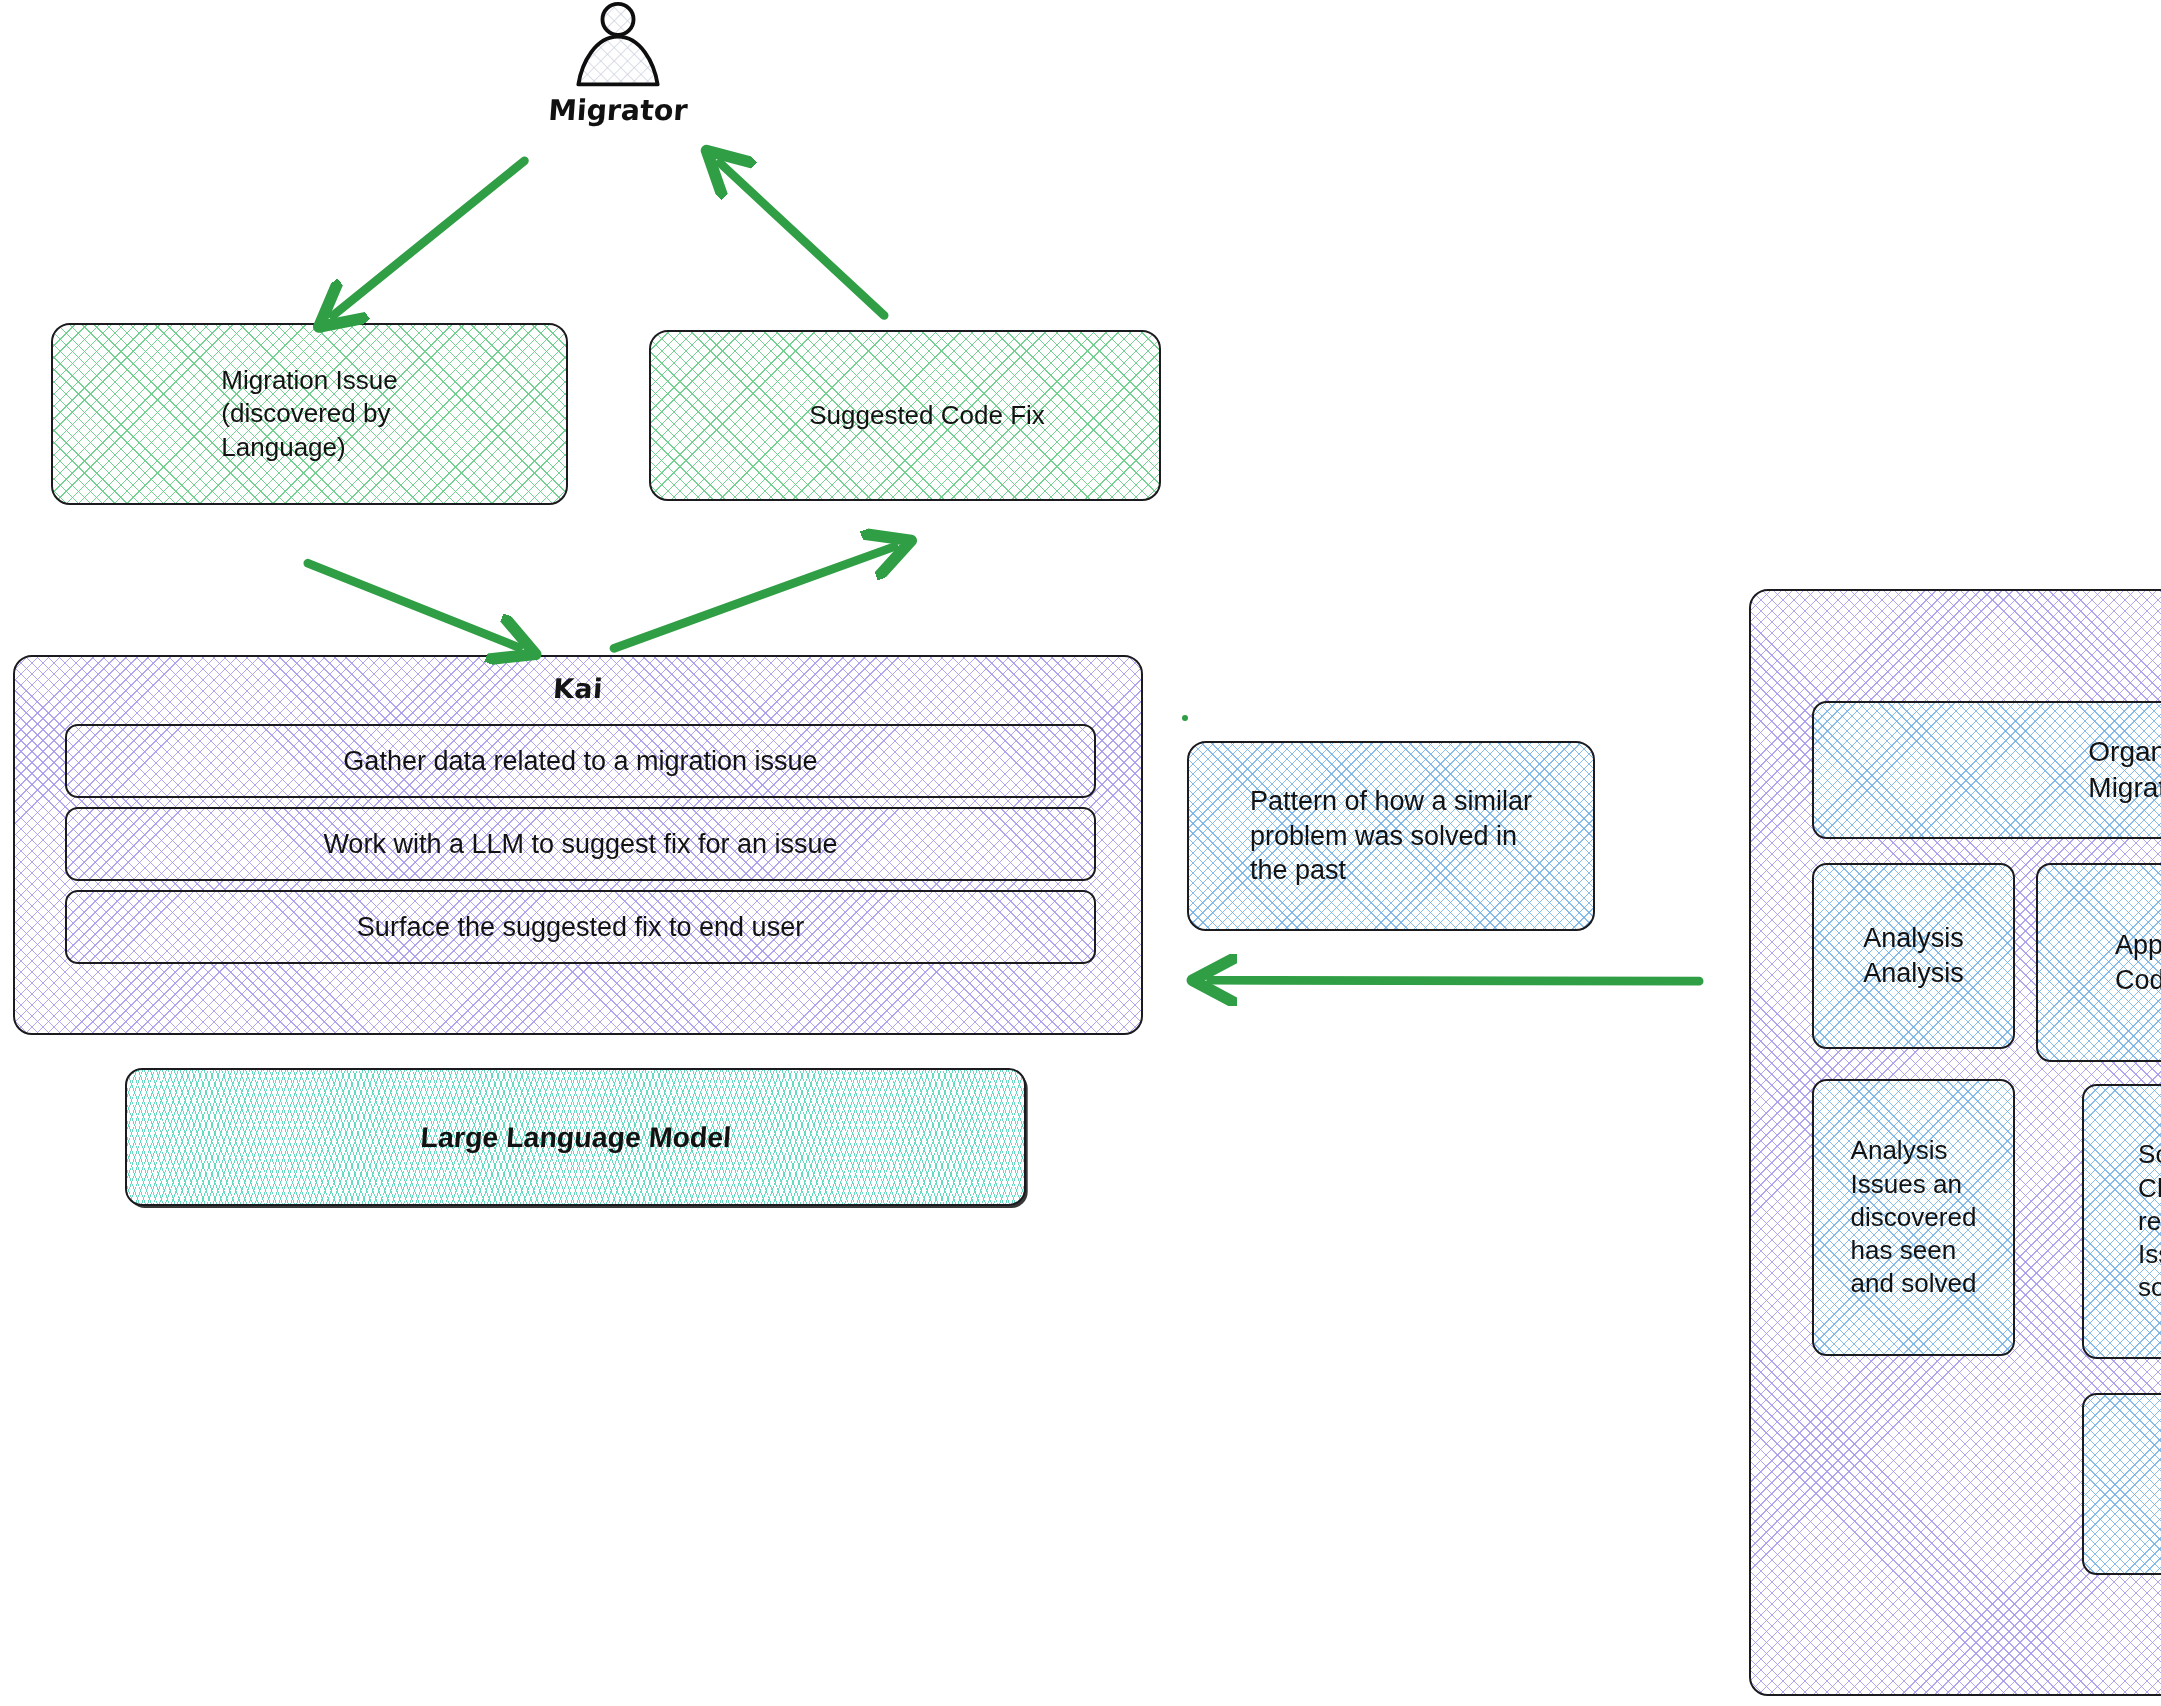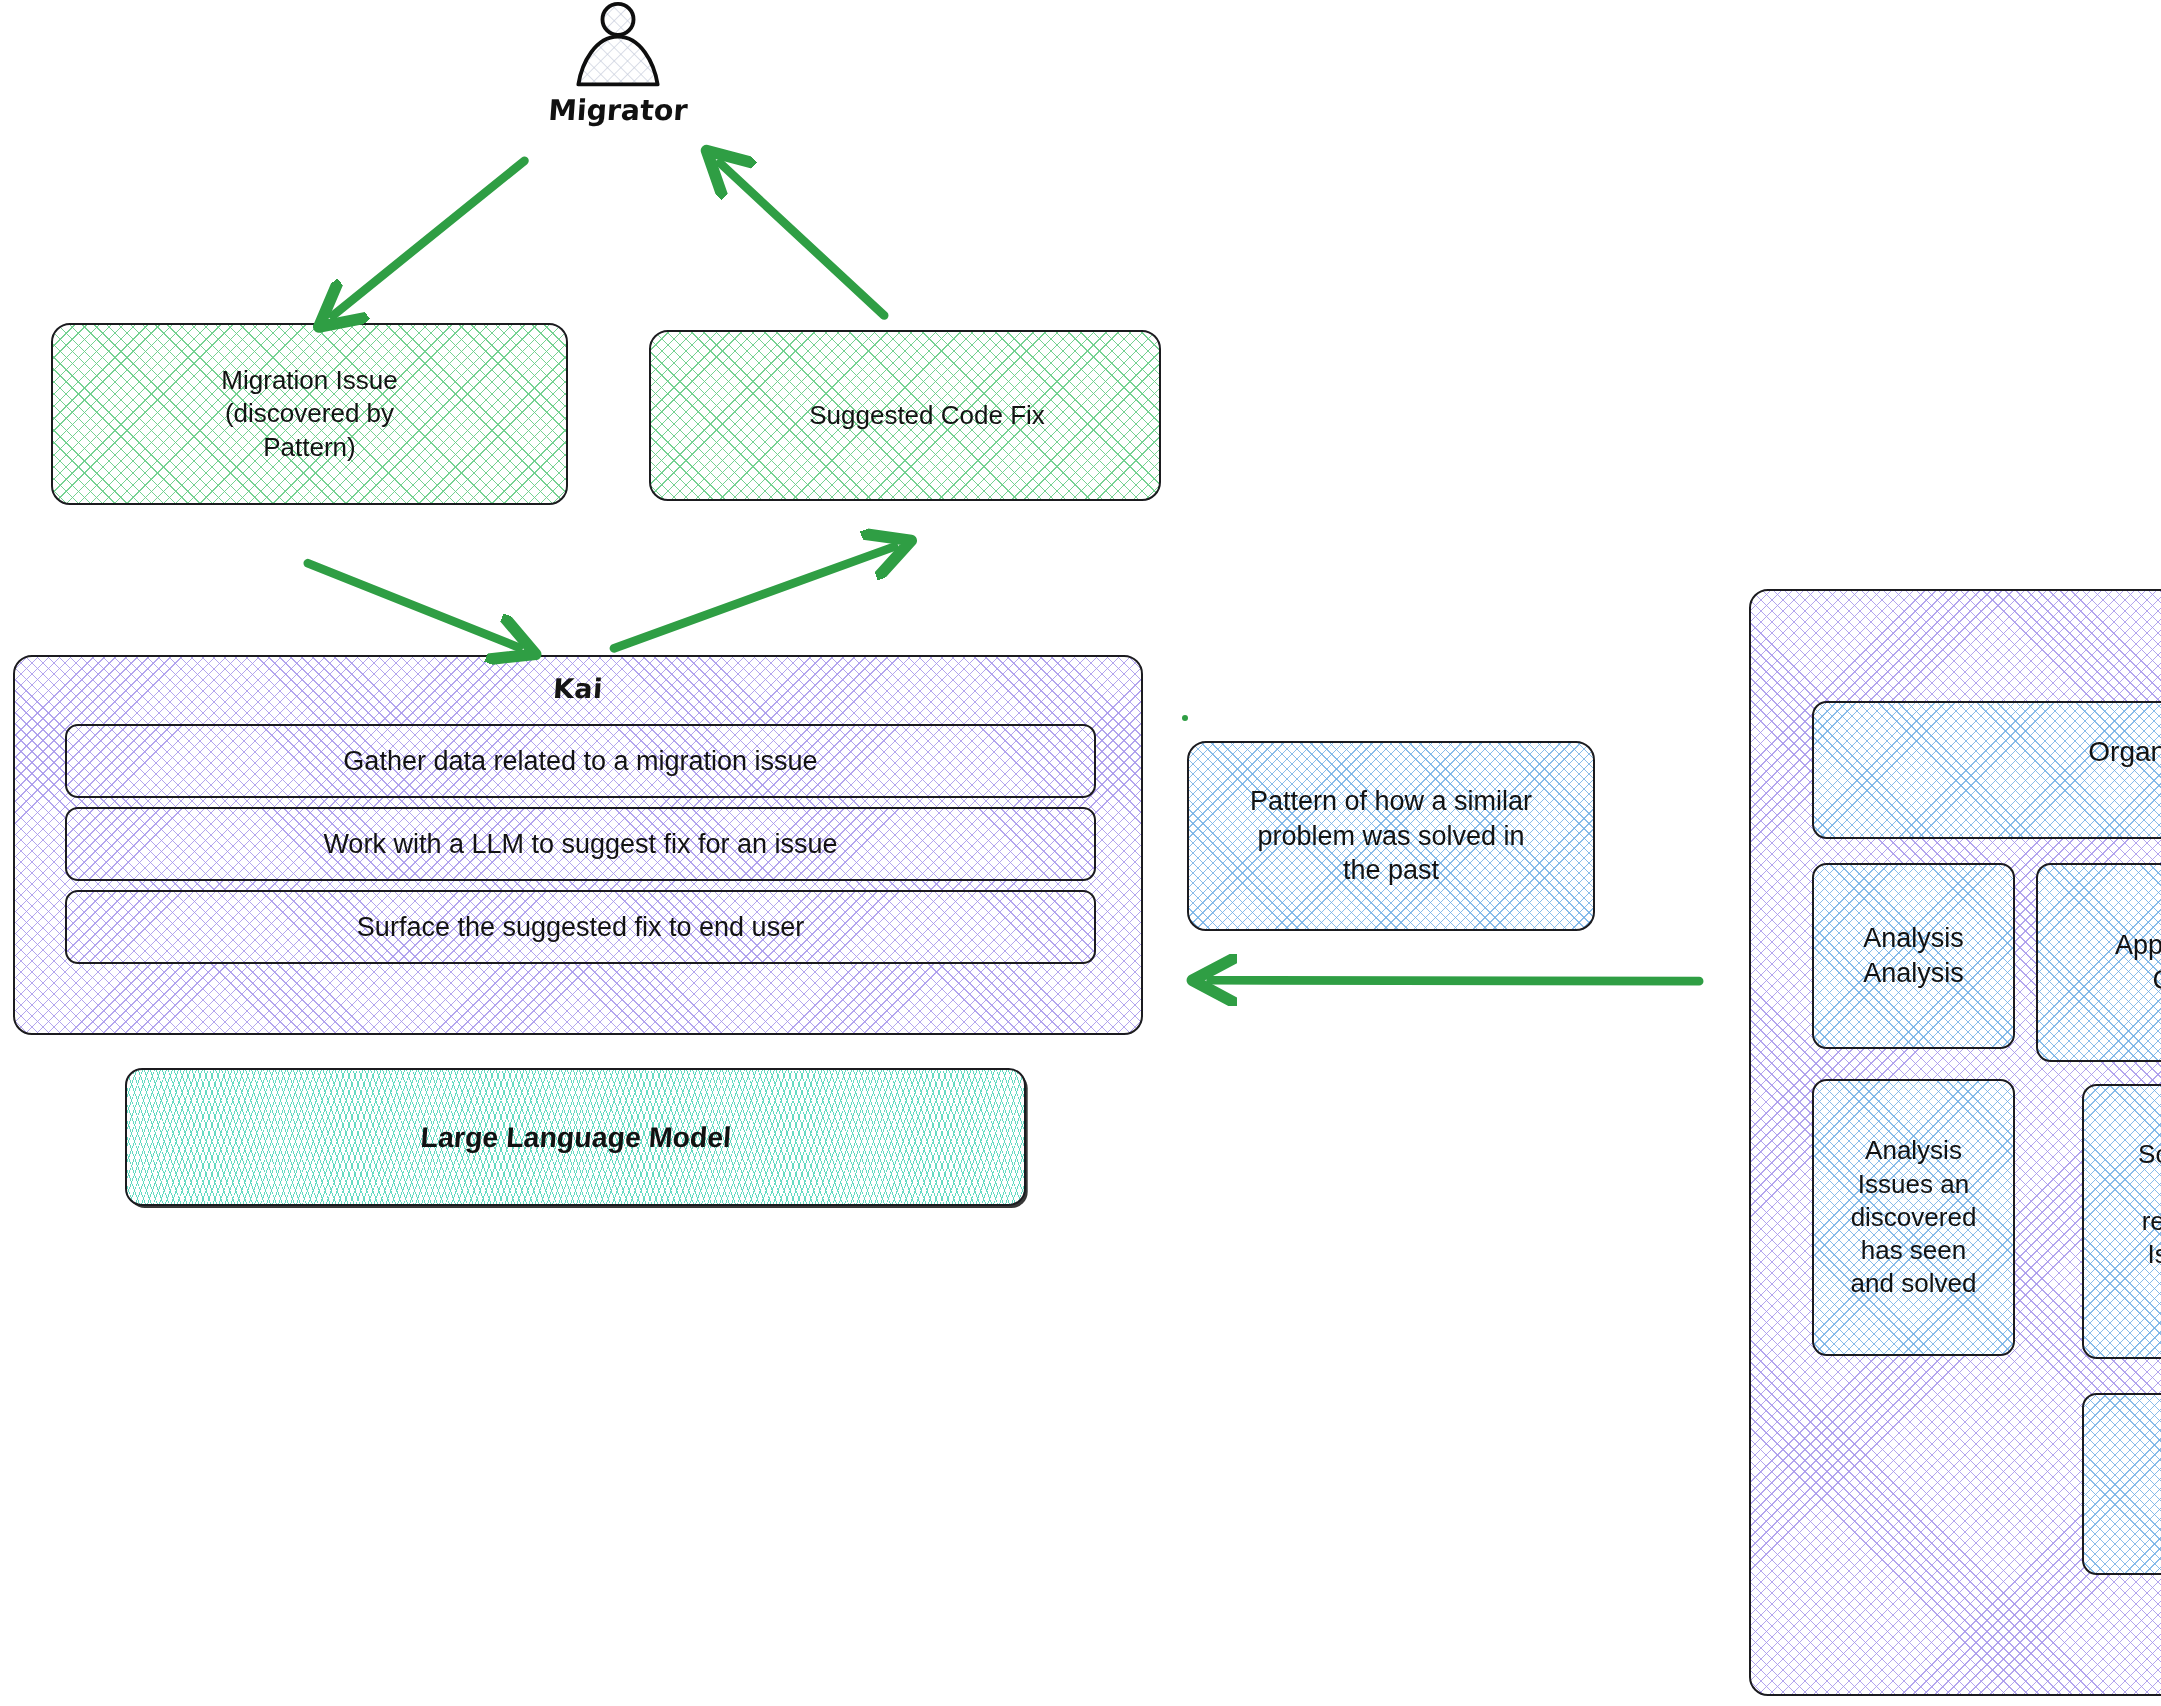--- a/index.html
+++ b/index.html
@@ -46,21 +46,20 @@
 
   
   .node {
     position: absolute;
     box-sizing: border-box;
     border: 2.2px solid #1b1b1f;
     border-radius: 19px;
     display: flex;
     align-items: center;
     justify-content: center;
-    text-align: center;
     color: #121212;
   }
   .node .label {
     position: relative;
     z-index: 2;
     line-height: 1.28;
     padding: 0 7.8px;
     font-family: "Liberation Sans", sans-serif;
     font-size: 26px;
   }
@@ -158,21 +157,21 @@
       <circle cx="180" cy="45" r="36" fill="url(#actorHatch)" stroke="#0e0e0e" stroke-width="9"></circle>
       <path d="M180,85 C128,85 96,145 88,196 L272,196 C264,145 232,85 180,85 Z" fill="url(#actorHatch)" stroke="#0e0e0e" stroke-width="9" stroke-linejoin="round"></path>
     </svg>
     <div id="actor-label" class="hand" style="top:94px; font-size:28.5px;">Migrator</div>
   </div>
 
   <div class="node hatch-green" style="left:51px; top:323px; width:517px; height:182px;">
     <div class="label">
       <div>Migration Issue</div>
       <div>(discovered by</div>
-      <div>Pattern)</div>
+      <div>Language)</div>
     </div>
   </div>
 
   <div class="node hatch-green" style="left:649px; top:330px; width:512px; height:171px;padding-left:44px;">
     <div class="label">Suggested Code Fix</div>
   </div>
 
   <div class="group hatch-purple" style="left:13px; top:655px; width:1130px; height:380px;">
     <div class="group-title hand" style="top:15.6px; font-size:27px;">Kai</div>
 

